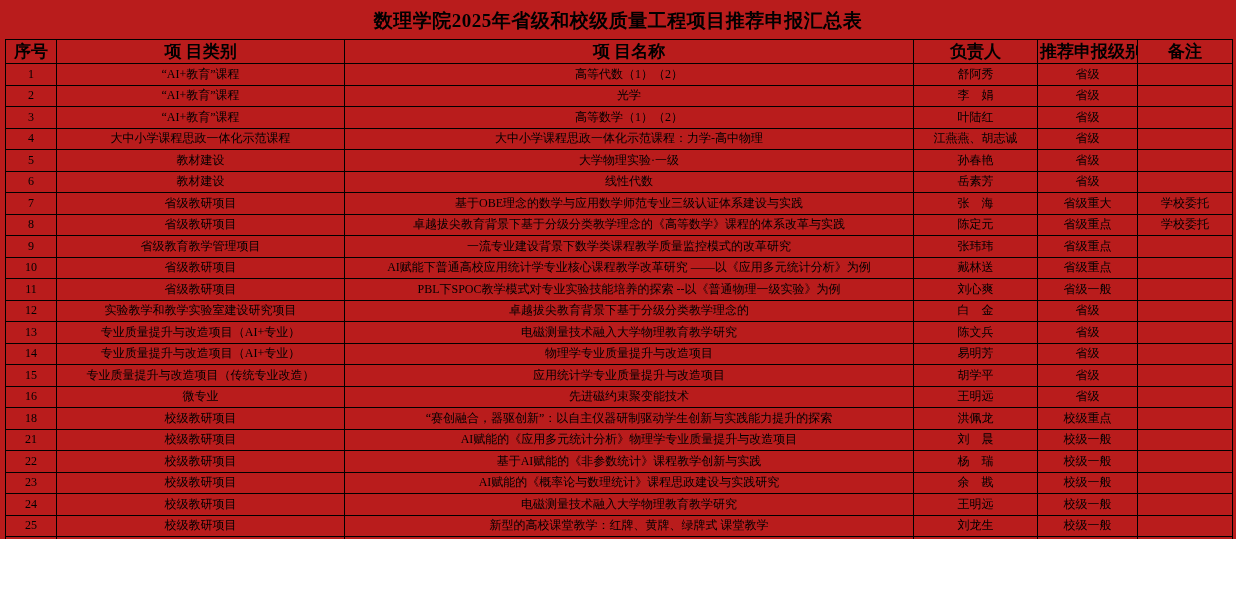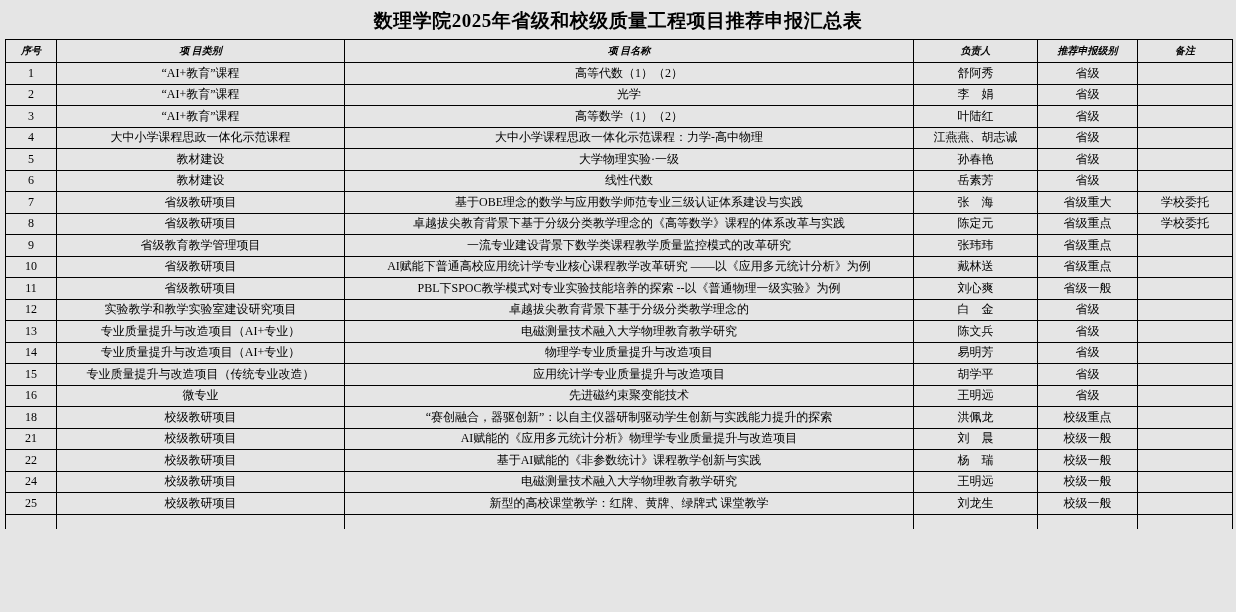--- a/index.html
+++ b/index.html
@@ -3,23 +3,23 @@
 <meta charset="utf-8">
 <style>
   html, body {
     margin: 0;
     padding: 0;
     background: #ffffff;
   }
   .page {
     position: relative;
     width: 1236px;
-    height: 612px;
+    height: 539px;
     overflow: hidden;
-    background: #e5e5e5;
+    background: #b91c1c;
     font-family: "Liberation Serif", "DejaVu Serif", serif;
     color: #000000;
   }
   .title {
     text-align: center;
     font-weight: bold;
     font-size: 19px;
     line-height: 22px;
     padding-top: 10px;
     padding-bottom: 7px;
@@ -35,23 +35,22 @@
   table.summary td {
     border: 1px solid #000000;
     text-align: center;
     vertical-align: middle;
     overflow: hidden;
     white-space: nowrap;
     padding: 0 2px;
   }
   table.summary th {
     font-weight: bold;
-    font-size: 10px;
+    font-size: 17px;
     height: 22px;
-    font-style: italic;
   }
   table.summary td {
     font-size: 12px;
     height: 20.5px;
   }
   table.summary tr.partial td {
     height: 14px;
     border-bottom: none;
   }
   col.c-no     { width: 51px; }
@@ -232,20 +231,28 @@
         </tr>
         <tr>
           <td>22</td>
           <td>校级教研项目</td>
           <td>基于AI赋能的《非参数统计》课程教学创新与实践</td>
           <td>杨　瑞</td>
           <td>校级一般</td>
           <td></td>
         </tr>
         <tr>
+          <td>23</td>
+          <td>校级教研项目</td>
+          <td>AI赋能的《概率论与数理统计》课程思政建设与实践研究</td>
+          <td>余　戡</td>
+          <td>校级一般</td>
+          <td></td>
+        </tr>
+        <tr>
           <td>24</td>
           <td>校级教研项目</td>
           <td>电磁测量技术融入大学物理教育教学研究</td>
           <td>王明远</td>
           <td>校级一般</td>
           <td></td>
         </tr>
         <tr>
           <td>25</td>
           <td>校级教研项目</td>

